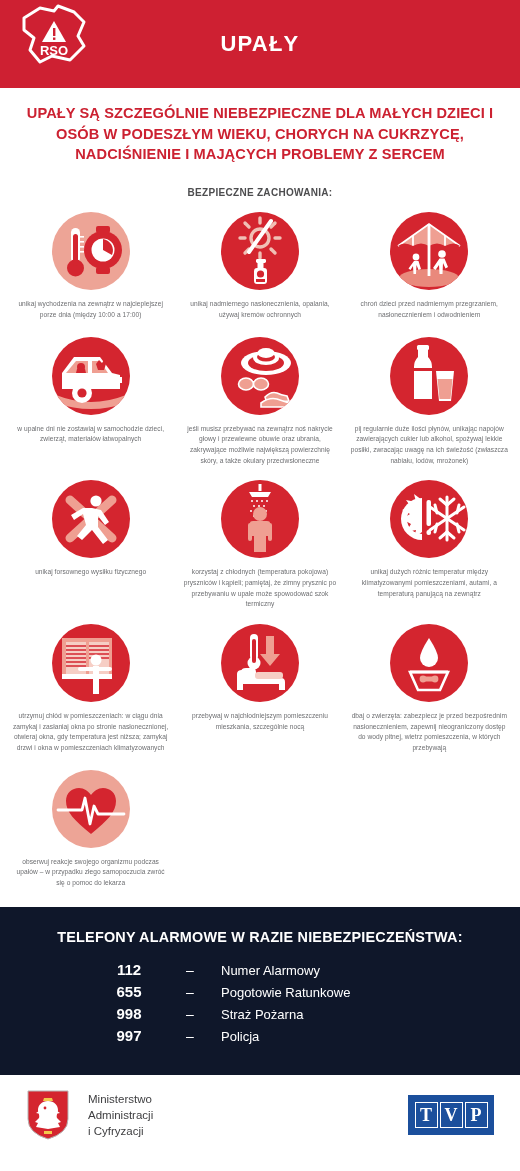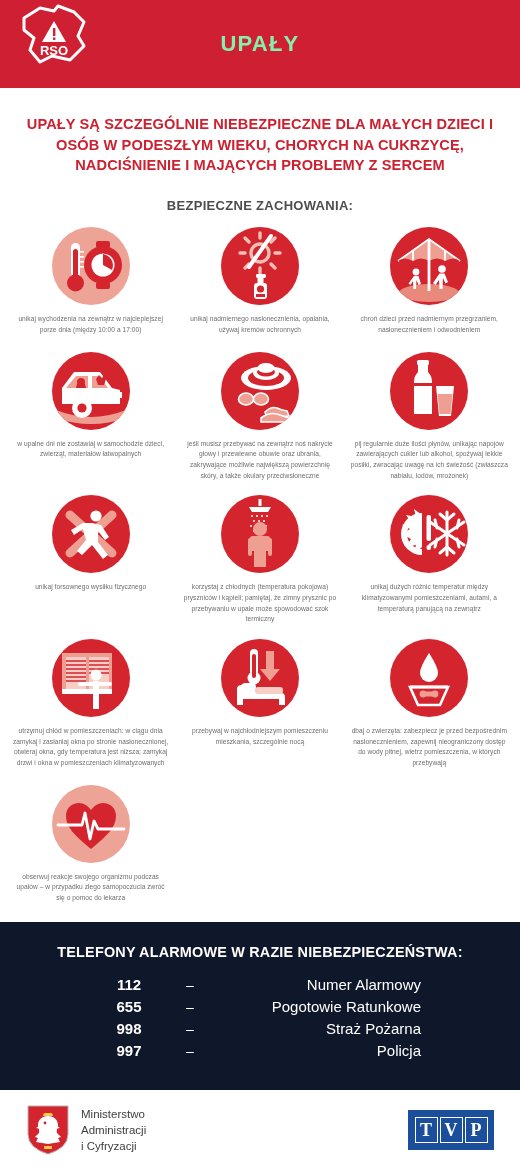--- a/index.html
+++ b/index.html
@@ -23,41 +23,41 @@
     justify-content:center;
   }
   .rso-logo {
     position:absolute;
     left:18px;
     top:0;
     width:72px;
     height:68px;
   }
   .header-title {
-    color:#86efac;
+    color:#ffffff;
     font-size:22px;
     font-weight:bold;
     letter-spacing:1.2px;
   }
 
   
   .lead {
-    margin:26px 26px 0 26px;
+    margin:15px 26px 0 26px;
     text-align:center;
     color:#cc2131;
     font-size:14.6px;
     font-weight:bold;
     line-height:1.42;
     letter-spacing:0.1px;
   }
   .subhead {
     margin-top:22px;
     text-align:center;
     color:#4d4d4f;
-    font-size:13px;
+    font-size:10px;
     font-weight:bold;
     letter-spacing:0.3px;
   }
 
   
   .grid {
     margin:14px 6px 0 6px;
   }
   .row {
     display:flex;
@@ -127,34 +127,34 @@
     font-weight:bold;
   }
   .phone-dash {
     width:62px;
     text-align:center;
     font-size:14px;
     font-weight:normal;
   }
   .phone-name {
     width:200px;
-    text-align:right;
-    font-size:15px;
+    text-align:left;
+    font-size:13px;
     font-weight:normal;
   }
 
   
   .footer {
     height:81px;
     background:#ffffff;
     display:flex;
     align-items:center;
     padding:0 26px;
   }
-  .ministry { display:flex; align-items:center; gap:11px; }
+  .ministry { display:flex; align-items:center; gap:18px; }
   .ministry-text {
     font-size:11.5px;
     line-height:1.42;
     color:#3e3e40;
     white-space:pre-line;
   }
   .footer-spacer { flex:1 1 auto; }
   .tvp-logo {
     width:86px;
     height:40px;

